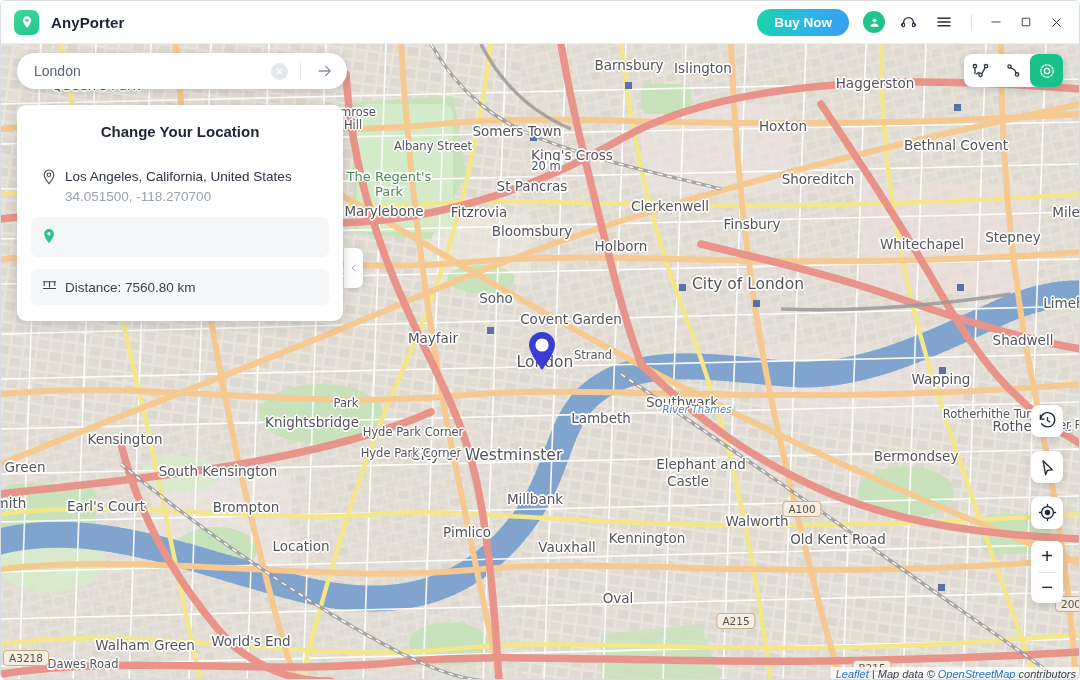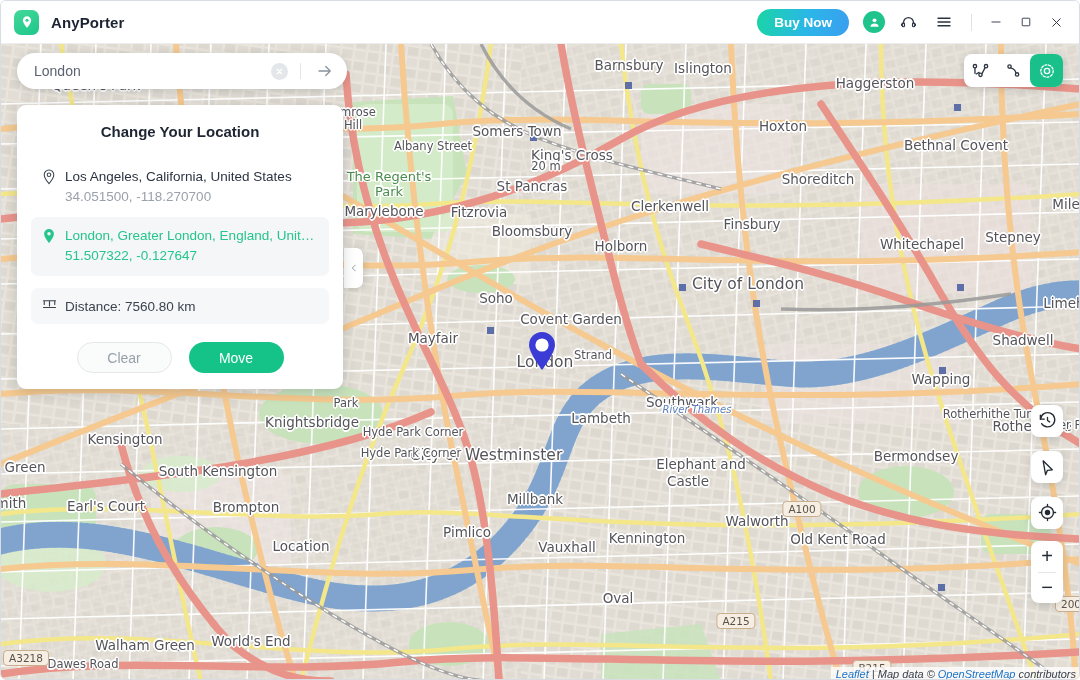--- a/index.html
+++ b/index.html
@@ -459,21 +459,21 @@
           <div class="maplabel lbl-town" style="left: 782px; top: 82px;">Hoxton</div>
           <div class="maplabel lbl-town" style="left: 955px; top: 101px;">Bethnal Covent</div>
           <div class="maplabel lbl-town" style="left: 516px; top: 87px;">Somers Town</div>
           <div class="maplabel lbl-town" style="left: 571px; top: 111px;">King's Cross</div>
           <div class="maplabel lbl-town" style="left: 531px; top: 142px;">St Pancras</div>
           <div class="maplabel lbl-town" style="left: 669px; top: 162px;">Clerkenwell</div>
           <div class="maplabel lbl-town" style="left: 817px; top: 135px;">Shoreditch</div>
           <div class="maplabel lbl-town" style="left: 751px; top: 180px;">Finsbury</div>
           <div class="maplabel lbl-town" style="left: 921px; top: 200px;">Whitechapel</div>
           <div class="maplabel lbl-town" style="left: 1012px; top: 193px;">Stepney</div>
-          <div class="maplabel lbl-town" style="left: 1065px; top: 160px;">Mile</div>
+          <div class="maplabel lbl-town" style="left: 1065px; top: 168px;">Mile</div>
           <div class="maplabel lbl-town" style="left: 383px; top: 167px;">Marylebone</div>
           <div class="maplabel lbl-town" style="left: 478px; top: 168px;">Fitzrovia</div>
           <div class="maplabel lbl-town" style="left: 531px; top: 187px;">Bloomsbury</div>
           <div class="maplabel lbl-town" style="left: 620px; top: 202px;">Holborn</div>
           <div class="maplabel lbl-big" style="left: 747px; top: 240px;">City of London</div>
           <div class="maplabel lbl-town" style="left: 495px; top: 254px;">Soho</div>
           <div class="maplabel lbl-town" style="left: 570px; top: 275px;">Covent Garden</div>
           <div class="maplabel lbl-town" style="left: 432px; top: 294px;">Mayfair</div>
           <div class="maplabel lbl-big" style="left: 544px; top: 318px;">London</div>
           <div class="maplabel lbl-town" style="left: 1022px; top: 296px;">Shadwell</div>
@@ -570,40 +570,32 @@
       </div>
     </div>
 
     <div class="loc-row selected">
       <span class="loc-pin">
         <svg width="14" height="16" viewBox="0 0 24 26" fill="#25c58c">
           <path d="M12 25s8.4-10 8.4-15.6A8.4 8.4 0 0 0 3.6 9.4C3.6 15 12 25 12 25z"></path>
           <circle cx="12" cy="9.3" r="3" fill="#f4f6f7"></circle>
         </svg>
       </span>
-      <div class="loc-texts">
-        <div class="loc-name">London, Greater London, England, Unite…</div>
-        <div class="loc-coords">51.507322, -0.127647</div>
-      </div>
     </div>
 
     <div class="dist-row">
       <span>
         <svg width="15" height="13" viewBox="0 0 20 16" fill="none" stroke="#3b434f" stroke-width="1.5" stroke-linecap="round">
           <path d="M2 3h16M3 3v5M17 3v5M10 3v7"></path>
           <path d="M2 12h16"></path>
         </svg>
       </span>
       <span class="dist-text">Distance: 7560.80 km</span>
     </div>
 
-    <div class="panel-actions">
-      <button class="btn btn-clear">Clear</button>
-      <button class="btn btn-move">Move</button>
-    </div>
   </div>
 
   <div class="panel-collapse">
     <svg width="10" height="14" viewBox="0 0 24 24" fill="none" stroke="#8a929c" stroke-width="2.2" stroke-linecap="round" stroke-linejoin="round">
       <path d="M15 5l-7 7 7 7"></path>
     </svg>
   </div>
 
   <div class="modebar">
     <div class="mode-btn">

